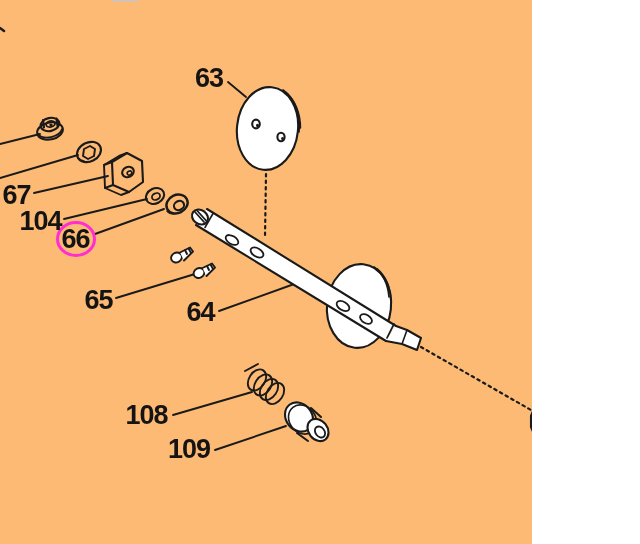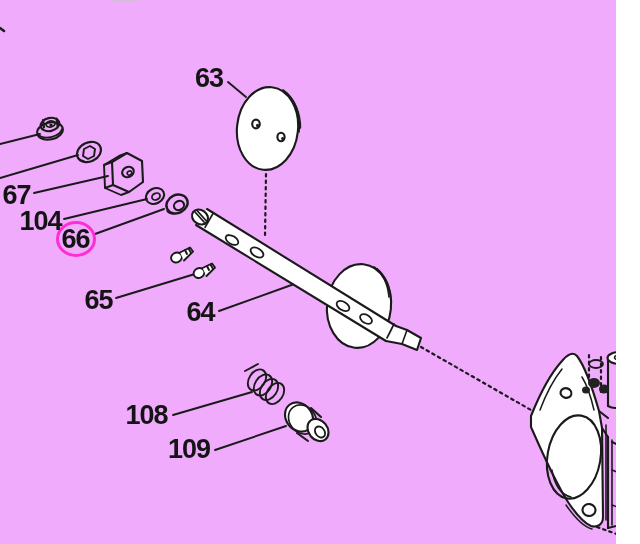--- a/index.html
+++ b/index.html
@@ -1,16 +1,16 @@
 <!DOCTYPE html>
 <html><head>
 <meta charset="utf-8">
 <style>
   html,body{margin:0;padding:0;background:#fff;}
-  .page{position:relative;width:616px;height:544px;background:#f0abfc;overflow:hidden;
+  .page{position:relative;width:532px;height:544px;background:#fdba74;overflow:hidden;
         font-family:"Liberation Sans",sans-serif;}
   svg{display:block;}
   text.callout{font-family:"Liberation Sans",sans-serif;font-weight:bold;font-size:27px;
                fill:#141414;letter-spacing:-1px;}
 </style>
 </head>
 <body>
 
 <div class="page">
 <svg width="640" height="544" viewBox="0 0 640 544">

